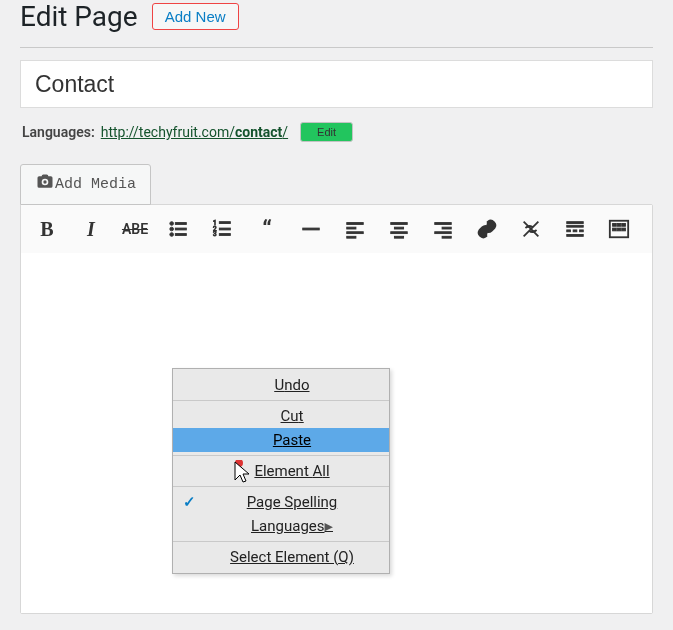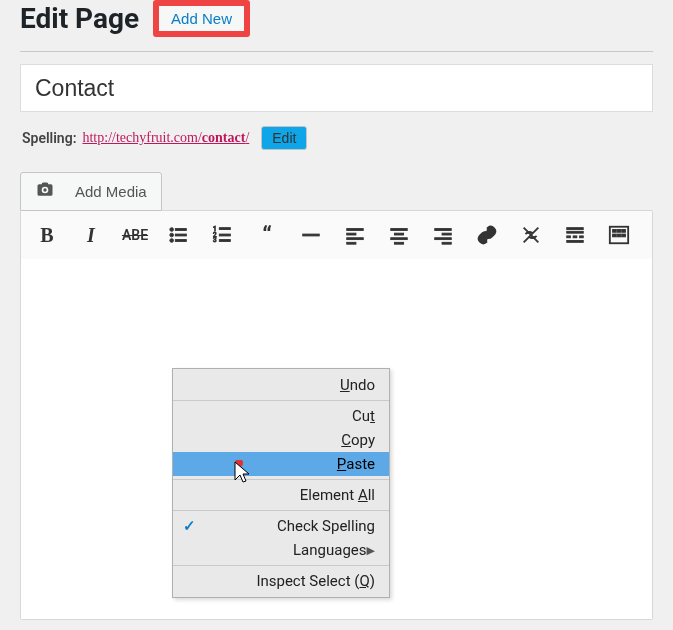--- a/index.html
+++ b/index.html
@@ -8,47 +8,47 @@
     font-family: -apple-system, BlinkMacSystemFont, "Segoe UI", Roboto, sans-serif;
     background: #f0f0f1;
     width: 673px;
     height: 630px;
     overflow: hidden;
     color: #1d2327;
   }
   .wrap { padding: 0 20px 20px 20px; }
   .page-head { display: flex; align-items: center; gap: 14px; padding: 0 0 8px 0; }
   .page-title {
-    font-size: 28px; font-weight: 700; margin: 0; color: #1d2327;
+    font-size: 28px; font-weight: 400; margin: 0; color: #1d2327;
   }
   .add-new-btn {
-    background: #f6f7f7; border: 6px solid #ef4444; color: #0a7ec5;
+    background: #f6f7f7; border: 1px solid #ef4444; color: #0a7ec5;
     padding: 4px 12px; font-size: 15px; border-radius: 3px; cursor: pointer;
   }
   .title-wrap { margin-top: 12px; }
   .title-input {
     width: 100%; padding: 10px 14px; font-size: 23px; height: 48px;
     border: 1px solid #dcdcdc; background: #fff; color: #333; font-weight: 400;
   }
   .permalink-row {
     margin: 14px 0 22px 2px; font-size: 14px; color: #444; display: flex; align-items: center; gap: 6px; flex-wrap: wrap;
   }
   .permalink-label { font-weight: 600; color: #444; }
-  .permalink-link { color: #be185d; text-decoration: underline; font-family: Liberation Serif, serif; }
+  .permalink-link { color: #14532d; text-decoration: underline; }
   .permalink-link b { font-weight: 700; }
   .edit-slug-btn {
-    background: #0ea5e9; border: 1px solid #c3c3c3; color: #333;
-    padding: 3px 10px; font-size: 14px; border-radius: 3px; cursor: pointer; margin-left: 6px;
+    background: #22c55e; border: 1px solid #c3c3c3; color: #333;
+    padding: 3px 16px; font-size: 11px; border-radius: 3px; cursor: pointer; margin-left: 6px;
   }
   .editor-box { border: 1px solid #d7d7d7; background: #fff; border-radius: 2px; }
   .editor-toolbar-top { padding: 0; background: transparent; margin-bottom: -1px; }
   .add-media-btn {
-    display: inline-flex; align-items: center; gap: 20px; background: #f6f7f7;
+    display: inline-flex; align-items: center; gap: 0; background: #f6f7f7;
     border: 1px solid #c5c5c5; padding: 7px 14px; font-size: 15px; color: #555;
-    border-radius: 3px 3px 0 0; cursor: pointer; margin-left: 0;
+    border-radius: 3px 3px 0 0; cursor: pointer; margin-left: 0; font-family: Liberation Mono, monospace;
   }
   .add-media-btn svg { width: 20px; height: 20px; fill: #555; }
   .format-toolbar {
     background: #fafafa;
     display: flex; gap: 16px; padding: 10px 12px; align-items: center;
   }
   .tb-btn {
     width: 28px; height: 28px; display: flex; align-items: center; justify-content: center;
     cursor: pointer; color: #333;
   }
@@ -62,21 +62,21 @@
   
   .ctx-menu {
     position: absolute; left: 172px; top: 368px; width: 218px;
     background: #e9e9e9; border: 1px solid #b0b0b0;
     box-shadow: 2px 2px 4px rgba(0,0,0,0.15);
     font-size: 15px; color: #222;
     padding: 4px 0;
   }
   .ctx-item {
     padding: 3px 14px 3px 36px; position: relative; cursor: default;
-    display: flex; justify-content: flex-end; align-items: center;
+    display: flex; justify-content: center; align-items: center; text-decoration: underline;
   }
   .ctx-item.highlight { background: #5da9e8; color: #000; }
   .ctx-item.disabled { color: #9a9a9a; }
   .ctx-check {
     position: absolute; left: 10px; top: 50%; transform: translateY(-50%);
     color: #0a7ec5; font-weight: 700;
   }
   .ctx-sep { height: 1px; background: #c9c9c9; margin: 3px 0; }
   .ak { text-decoration: underline; }
   .sub-arrow { font-size: 11px; color: #555; }
@@ -97,21 +97,21 @@
     <h1 class="page-title">Edit Page</h1>
     <button class="add-new-btn">Add New</button>
   </div>
   <div class="fake-edge"></div>
 
   <div class="title-wrap">
     <input type="text" class="title-input" value="Contact" style="">
   </div>
 
   <div class="permalink-row">
-    <span class="permalink-label">Spelling:</span>
+    <span class="permalink-label">Languages:</span>
     <a href="#" class="permalink-link">
       <span>http://techyfruit.com/</span><b>contact</b><span>/</span>
     </a>
     <button class="edit-slug-btn">Edit</button>
   </div>
 
   <div class="editor-toolbar-top">
     <button class="add-media-btn">
       <span>
         <svg viewBox="0 0 24 24">
@@ -219,42 +219,39 @@
 </div>
 
 <div class="ctx-menu">
   <div class="ctx-item">
       <span><span class="ak">U</span>ndo</span>
     </div>
   <div class="ctx-sep"></div>
   <div class="ctx-item">
       <span>Cu<span class="ak">t</span></span>
     </div>
-  <div class="ctx-item">
-      <span><span class="ak">C</span>opy</span>
-    </div>
   <div class="ctx-item highlight">
       <span><span class="ak">P</span>aste</span>
     </div>
   <div class="ctx-sep"></div>
   <div class="ctx-item">
     <span><span>Element </span><span class="ak">A</span><span>ll</span></span>
   </div>
   <div class="ctx-sep"></div>
   <div class="ctx-item">
     <span class="ctx-check">✓</span>
-    <span>Check Spelling</span>
+    <span>Page Spelling</span>
   </div>
   <div class="ctx-item">
     <span>Languages</span>
     <span class="sub-arrow">▶</span>
   </div>
   <div class="ctx-sep"></div>
   <div class="ctx-item">
-    <span><span>Inspect Select (</span><span class="ak">Q</span><span>)</span></span>
+    <span><span>Select Element (</span><span class="ak">Q</span><span>)</span></span>
   </div>
 </div>
 
 <div class="cursor">
   <svg viewBox="0 0 20 24">
     <circle cx="7" cy="3" r="4" fill="#d33"></circle>
     <path d="M3 2 L3 20 L8 15 L11 22 L14 21 L11 14 L17 14 Z" fill="#fff" stroke="#000" stroke-width="1"></path>
   </svg>
 </div>
 

